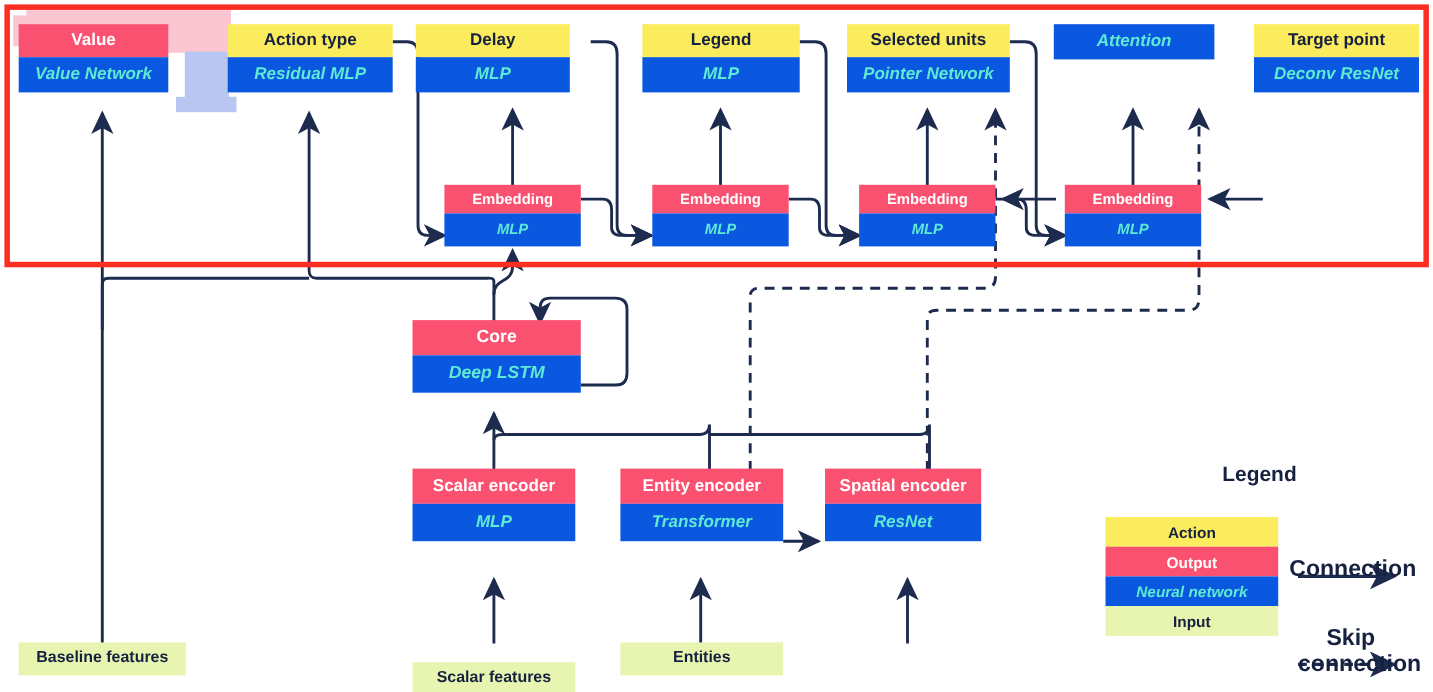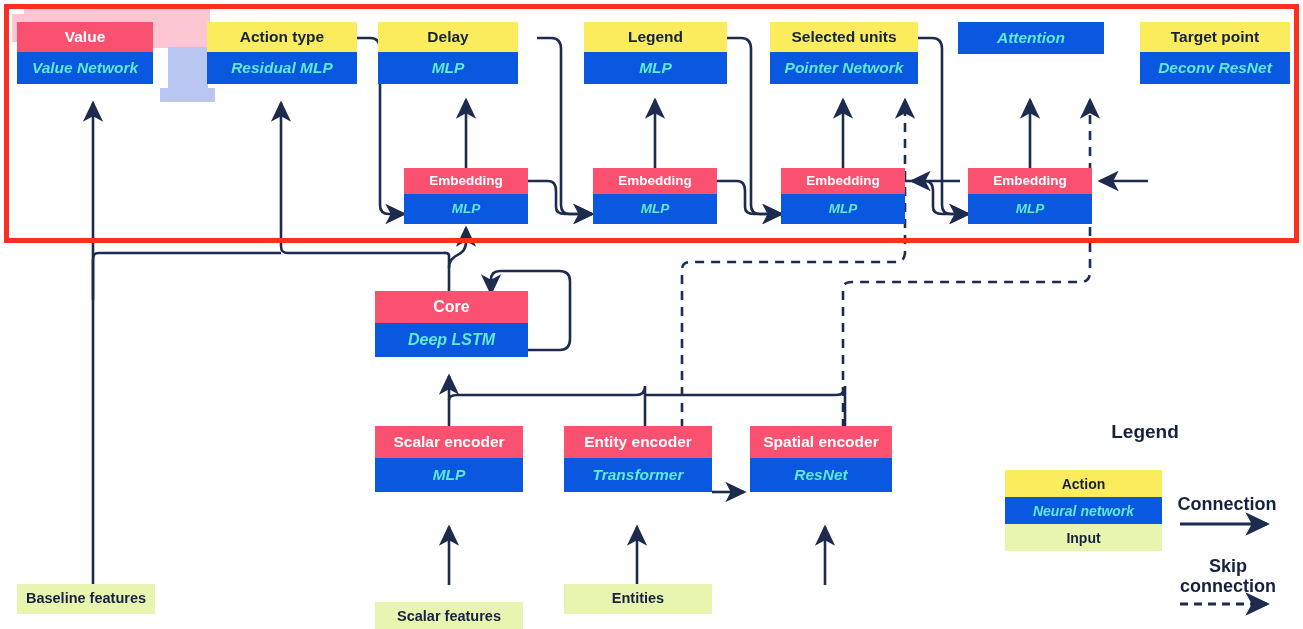--- a/index.html
+++ b/index.html
@@ -81,22 +81,22 @@
     position: absolute; left: 1005px; top: 470px;
     width: 157px; z-index: 20;
     border: 0;
   }
   #legend-stack .lrow {
     height: 27px; display: flex; align-items: center; justify-content: center;
     font-size: 14px; font-weight: 700; white-space: nowrap;
   }
   .lg-text {
     position: absolute; z-index: 20;
-    font-size: 18px; font-weight: 600; color: #16213f;
-    text-align: center; white-space: nowrap;
+    font-size: 21px; font-weight: 600; color: #16213f;
+    text-align: center; white-space: nowrap; margin-top: 12px;
   }
   .lg-text.multi { white-space: normal; line-height: 1.12; }
 </style>
 </head>
 <body>
 
 <div id="stage">
 
   <div class="sel-halo halo-pink" style="left:24px; top:8px; width:186px; height:40px;"></div>
   <div class="sel-halo halo-pink" style="left:12px; top:14px; width:198px; height:28px;"></div>
@@ -246,37 +246,38 @@
   <div class="node enc" style="left:564px; top:426px; width:148px;border-radius:30px;">
     <div class="cell head c-output">Entity encoder</div>
     <div class="cell body c-network">Transformer</div>
   </div>
 
   <div class="node enc" style="left:750px; top:426px; width:142px;">
     <div class="cell head c-output">Spatial encoder</div>
     <div class="cell body c-network">ResNet</div>
   </div>
 
-  <div class="node inputnode" style="left:17px; top:584px; width:138px;">
+  <div class="node inputnode" style="left:17px; top:584px; width:152px;">
     <div class="cell body c-input">Baseline features</div>
   </div>
 
   <div class="node inputnode" style="left:375px; top:602px; width:148px;">
     <div class="cell body c-input">Scalar features</div>
   </div>
 
   <div class="node inputnode" style="left:564px; top:584px; width:148px;">
     <div class="cell body c-input">Entities</div>
   </div>
 
 
   <div id="legend-title">Legend</div>
 
   <div id="legend-stack">
     <div class="lrow c-action">Action</div>
+    <div class="lrow c-output">Output</div>
     <div class="lrow c-network">Neural network</div>
     <div class="lrow c-input">Input</div>
   </div>
 
   <div class="lg-text" style="left:1172px; top:494px; width:110px;">Connection</div>
 
   <div class="lg-text multi" style="left:1180px; top:556px; width:96px;">Skip connection</div>
 
   <div id="highlight-box"></div>
 

